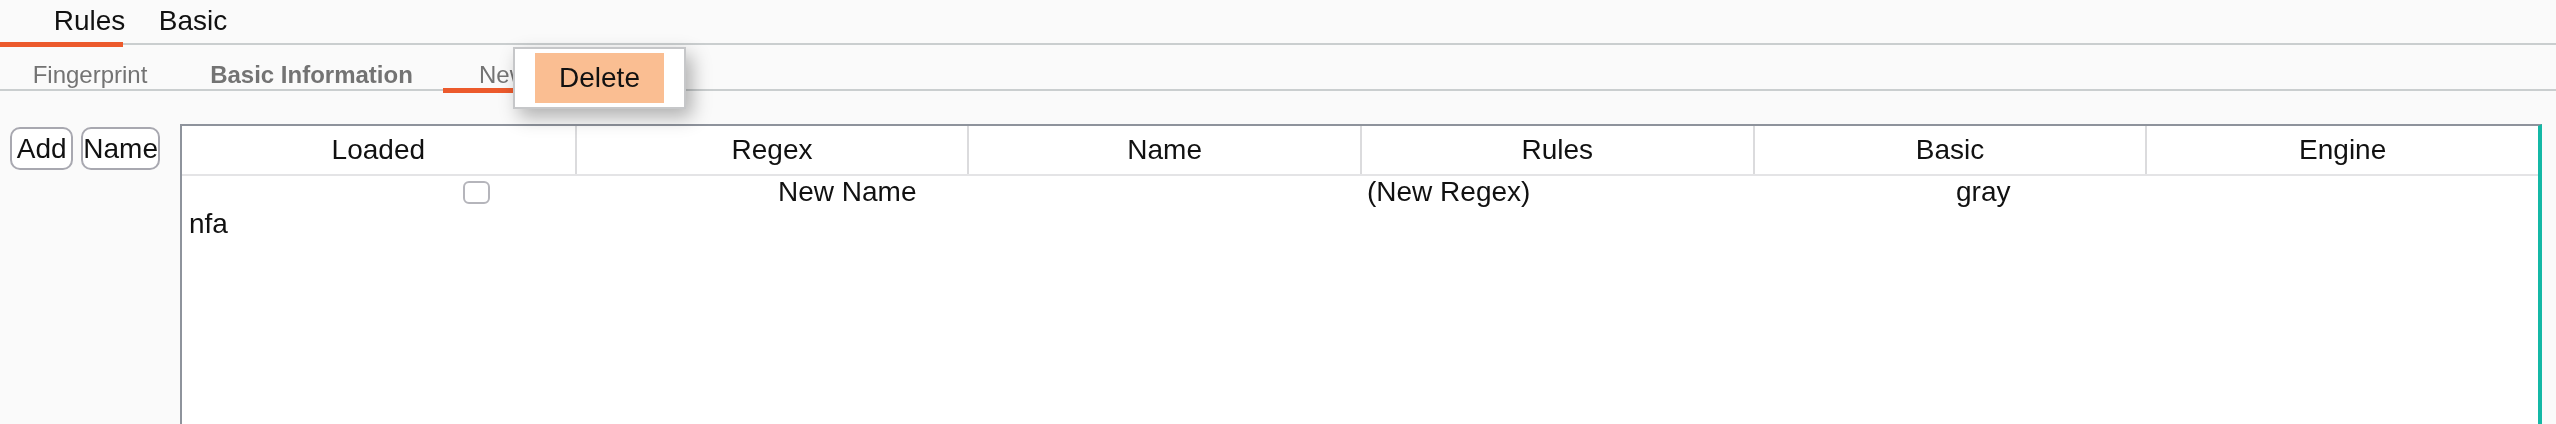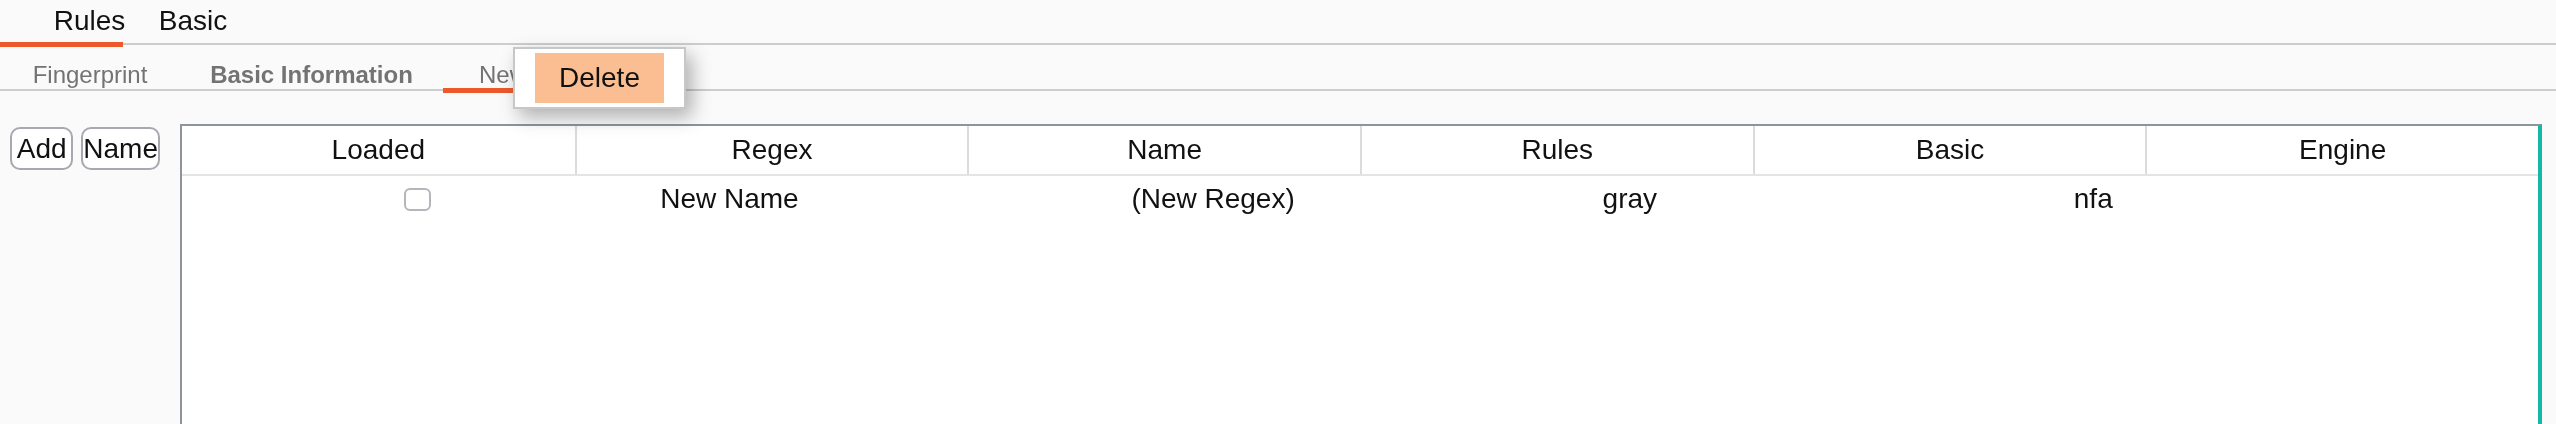--- a/index.html
+++ b/index.html
@@ -98,21 +98,21 @@
     box-sizing:border-box;
   }
   .th{
     display:flex;align-items:center;justify-content:center;
     font-size:28px;color:#111;
     box-sizing:border-box;
   }
   .th + .th{border-left:2px solid #dbdbdd;}
   .trow{
     display:grid;
-    grid-template-columns:repeat(5,1fr);
+    grid-template-columns:repeat(4,1fr);
     height:46px;
   }
   .td{
     display:flex;align-items:center;
     font-size:28px;color:#111;
     padding-left:7px;
     box-sizing:border-box;
     white-space:nowrap;
   }
   .td.center{justify-content:center;padding-left:0;}

